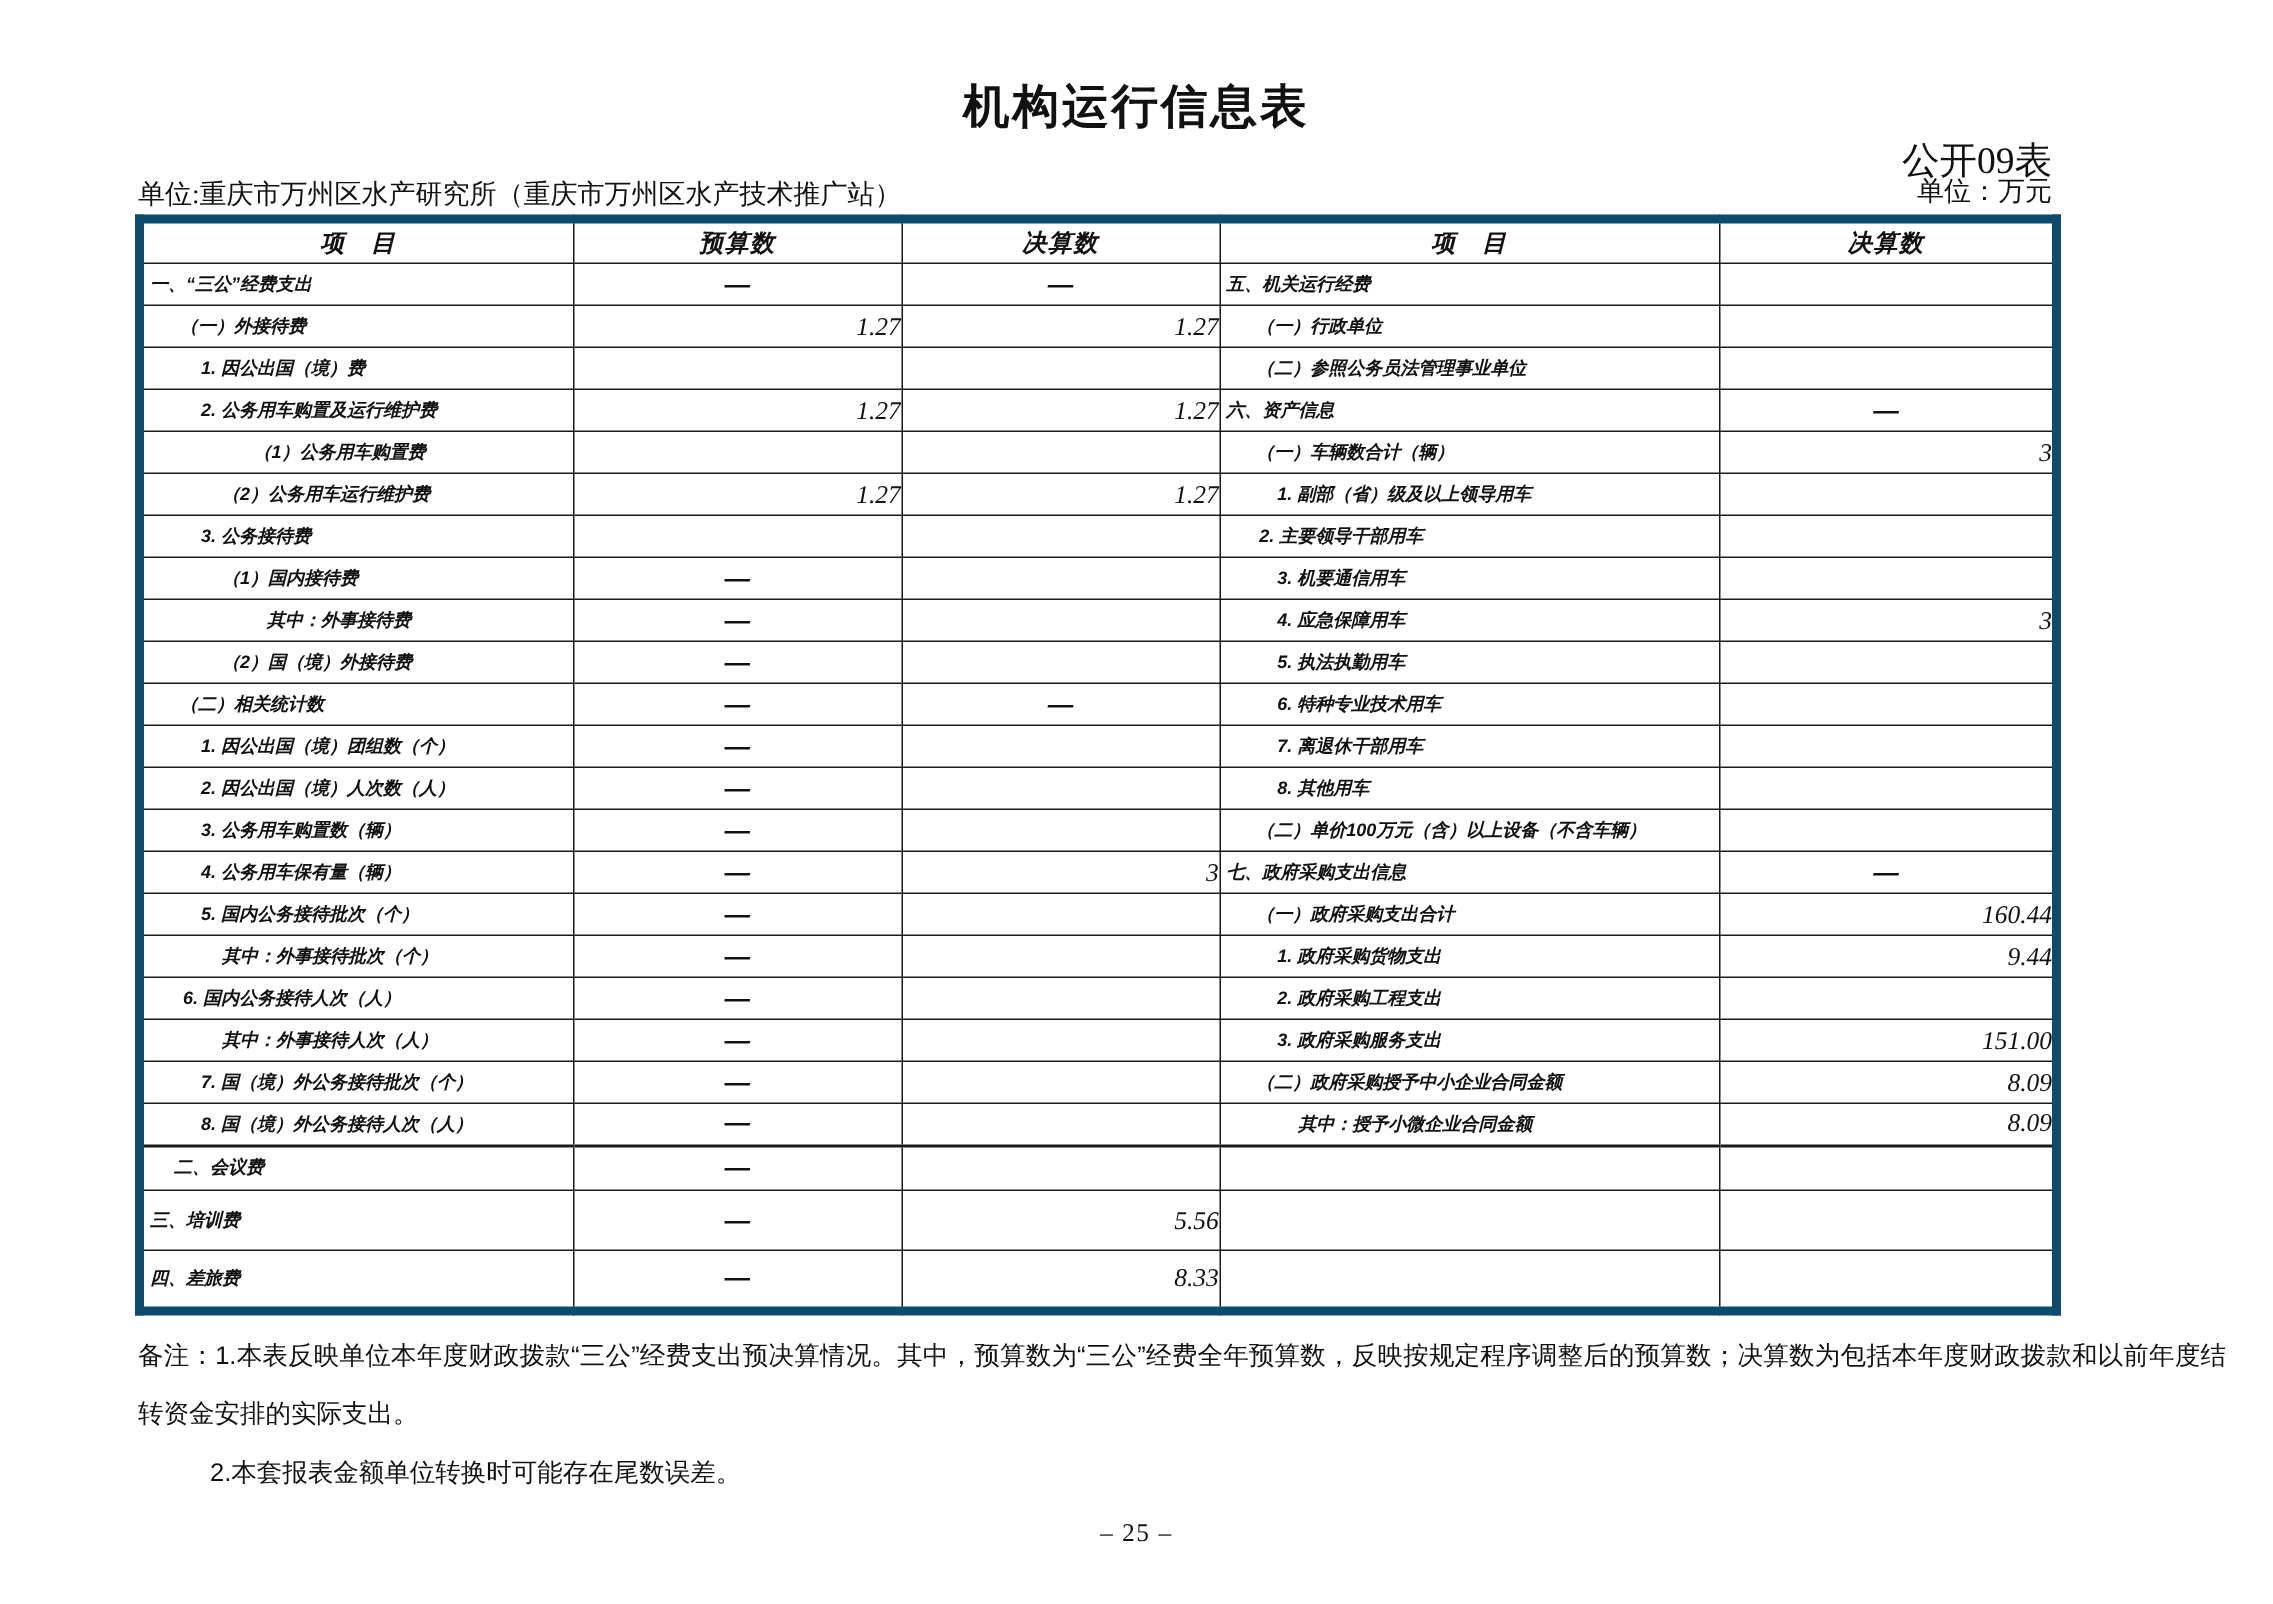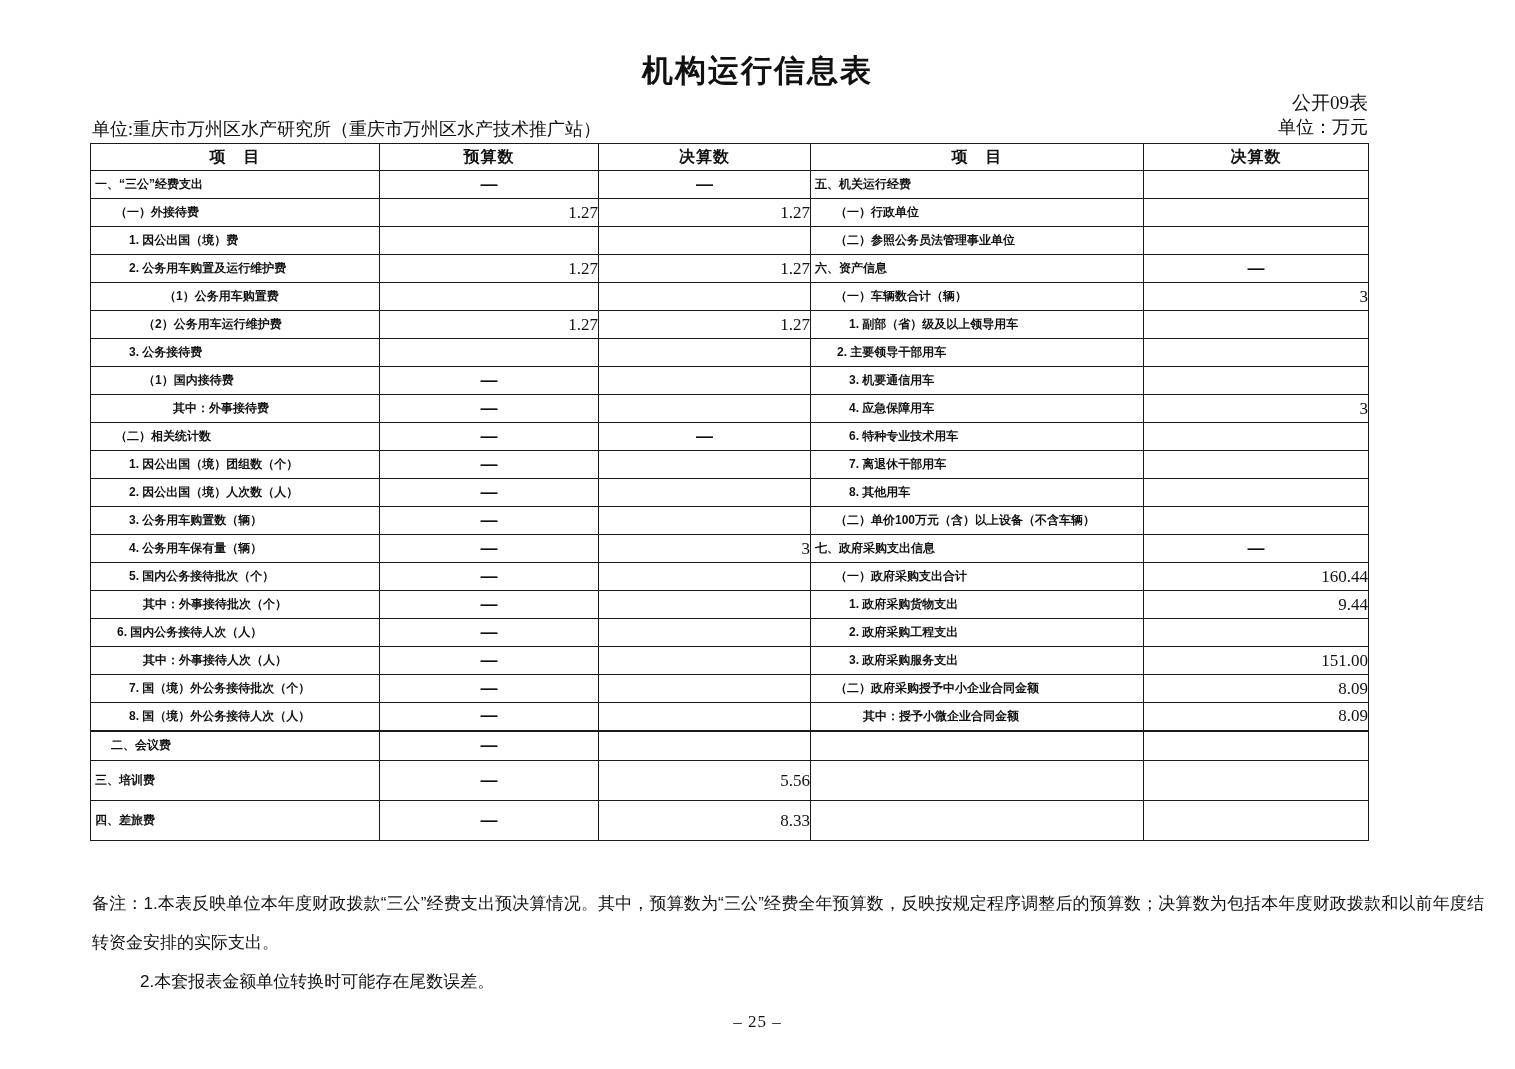--- a/index.html
+++ b/index.html
@@ -6,32 +6,33 @@
   body{
     width:1515px;height:1069px;position:relative;overflow:hidden;
     font-family:"Liberation Serif","DejaVu Serif",serif;color:#111;
   }
   .page-title{
     position:absolute;top:50px;left:0;width:100%;text-align:center;
     font-size:31px;font-weight:bold;letter-spacing:2px;
     font-family:"Liberation Sans","DejaVu Sans",sans-serif;
   }
   .form-no{
-    position:absolute;top:90px;right:147px;font-size:19px;
+    position:absolute;top:90px;right:147px;font-size:25px;
   }
   .org-line{
     position:absolute;top:117px;left:92px;font-size:18px;
   }
   .unit-label{
     position:absolute;top:115px;right:147px;font-size:18px;
   }
   table.main{
     position:absolute;left:90px;top:143px;width:1278px;
     border-collapse:collapse;table-layout:fixed;
-    border:1px solid #0c4a6e;
+    border:6px solid #0c4a6e;
+    font-style:italic;
   }
   table.main th, table.main td{
     border:1px solid #1a1a1a;padding:0;overflow:hidden;
     vertical-align:middle;white-space:nowrap;
   }
   table.main th{
     height:26px;text-align:center;font-size:16px;font-weight:bold;
     font-family:"Liberation Sans","DejaVu Sans",sans-serif;letter-spacing:1px;
   }
   td.label{
@@ -141,20 +142,27 @@
         <td class="num"></td>
       </tr>
       <tr style="height: 28px;">
         <td class="label" style="padding-left: 82px;">其中：外事接待费</td>
         <td class="num dash">—</td>
         <td class="num"></td>
         <td class="label" style="padding-left: 38px;">4. 应急保障用车</td>
         <td class="num">3</td>
       </tr>
       <tr style="height: 28px;">
+        <td class="label" style="padding-left: 52px;">（2）国（境）外接待费</td>
+        <td class="num dash">—</td>
+        <td class="num"></td>
+        <td class="label" style="padding-left: 38px;">5. 执法执勤用车</td>
+        <td class="num"></td>
+      </tr>
+      <tr style="height: 28px;">
         <td class="label" style="padding-left: 24px;">（二）相关统计数</td>
         <td class="num dash">—</td>
         <td class="num dash">—</td>
         <td class="label" style="padding-left: 38px;">6. 特种专业技术用车</td>
         <td class="num"></td>
       </tr>
       <tr style="height: 28px;">
         <td class="label" style="padding-left: 38px;">1. 因公出国（境）团组数（个）</td>
         <td class="num dash">—</td>
         <td class="num"></td>

